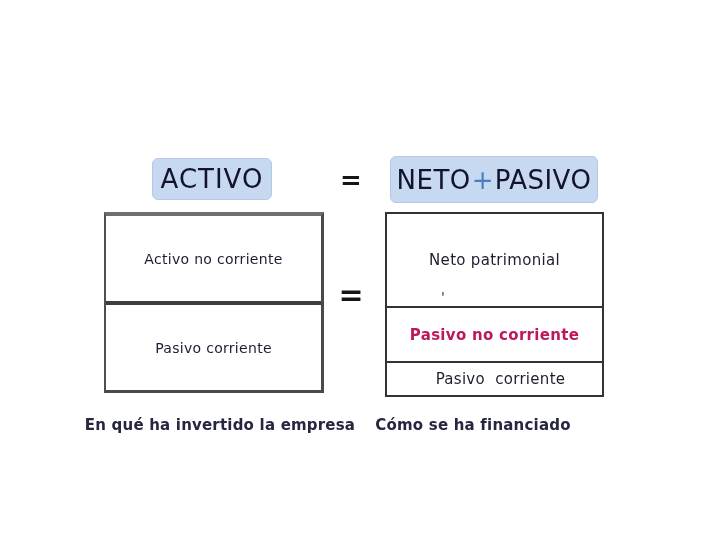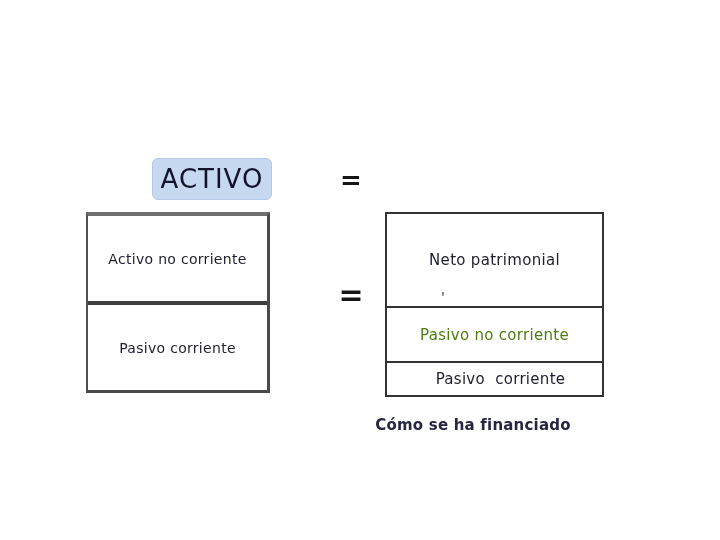--- a/index.html
+++ b/index.html
@@ -36,21 +36,21 @@
     display: flex;
     align-items: center;
     justify-content: center;
   }
   #equals-top { left: 336px; top: 162px; width: 30px; height: 36px; font-size: 26px; }
   #equals-mid { left: 334px; top: 275px; width: 34px; height: 38px; font-size: 30px; }
 
   
   .balance-box { box-sizing: border-box; background: #ffffff; display: flex; flex-direction: column; }
   #assets-box {
-    left: 86px; top: 212px; width: 184px; height: 181px;
+    left: 104px; top: 212px; width: 220px; height: 181px;
     border-left: 2px solid #4f4f4f;
     border-right: 3px solid #4a4a4a;
     border-top: 4px solid #6f6f6f;
     border-bottom: 3px solid #4a4a4a;
     justify-content: center;
   }
   #assets-box .divider { height: 4px; background: #3e3e3e; }
   #financing-box {
     left: 385px; top: 212px; width: 219px; height: 185px;
     border: 2px solid #333333;
@@ -67,21 +67,21 @@
     font-size: 14px;
     color: #1e1e30;
     letter-spacing: 0.3px;
     white-space: pre-wrap;
   }
   #assets-box .section { flex: 1 1 0; }
   #financing-box .sec-net  { height: 92px; }
   #financing-box .sec-ltl  { height: 53px; }
   #financing-box .sec-stl  { flex: 1 1 auto; padding-left: 12px; }
   #financing-box .section-label { font-size: 15px; }
-  .bold-label { font-weight: 400; color: #4d7c0f; }
+  .bold-label { font-weight: 700; color: #be185d; }
 
   #stray-tick {
     left: 441px; top: 290px;
     font-size: 14px;
     color: #3a3a3a;
     line-height: 1;
   }
 
   .caption {
     top: 414px;
@@ -101,20 +101,25 @@
 <body>
 
 <div id="canvas">
 
   <div class="abs pill" id="activo-pill">
     <span>ACTIVO</span>
   </div>
 
   <div class="abs equals" id="equals-top">=</div>
 
+  <div class="abs pill" id="neto-pill">
+    <span class="t">NETO</span>
+      <span class="plus">+</span>
+      <span class="t">PASIVO</span>
+  </div>
 
   <div class="abs balance-box" id="assets-box">
     <div class="section">
       <span class="section-label">Activo no corriente</span>
     </div>
     <div class="divider"></div>
     <div class="section">
       <span class="section-label">Pasivo corriente</span>
     </div>
   </div>
@@ -130,15 +135,16 @@
       <span class="section-label bold-label">Pasivo no corriente</span>
     </div>
     <div class="divider"></div>
     <div class="section sec-stl">
       <span class="section-label">Pasivo  corriente</span>
     </div>
   </div>
 
   <div class="abs" id="stray-tick">'</div>
 
+  <div class="abs caption" id="caption-left">En qué ha invertido la empresa</div>
   <div class="abs caption" id="caption-right">Cómo se ha financiado</div>
 
 </div>
 
 </body></html>

